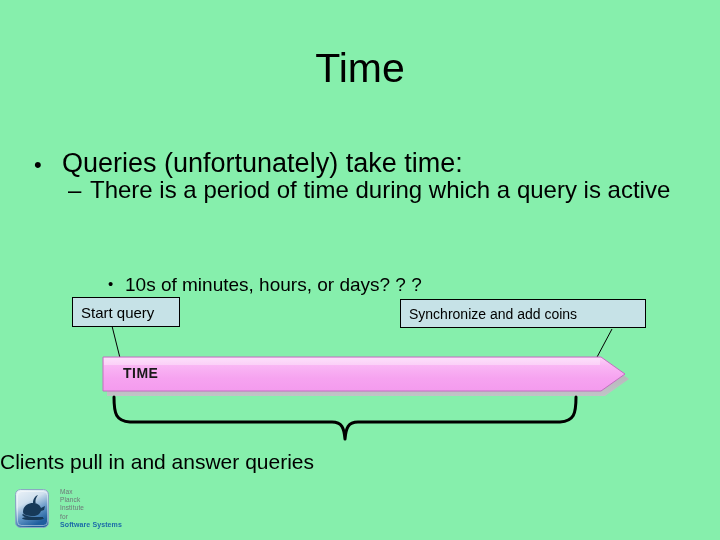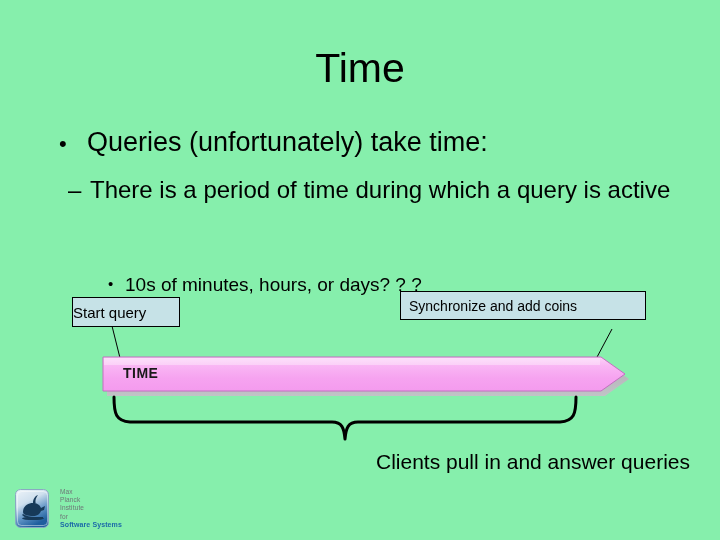--- a/index.html
+++ b/index.html
@@ -30,26 +30,25 @@
     line-height: 48px;
     color: #000000;
     font-weight: normal;
     letter-spacing: 0px;
   }
 
   
   .bullet-l1 {
     position: absolute;
     left: 34px;
-    top: 122px;
+    top: 146px;
     width: 660px;
     font-size: 27px;
-    line-height: 40px;
-    color: #000000;
-    margin-left: 25px;
+    line-height: 34px;
+    color: #000000;
   }
   .bullet-l1 .bullet-glyph {
     display: inline-block;
     width: 28px;
     font-size: 22px;
     vertical-align: baseline;
   }
   .bullet-l2 {
     position: absolute;
     left: 68px;
@@ -92,25 +91,26 @@
     color: #000000;
     display: flex;
     align-items: center;
     box-sizing: border-box;
   }
   #callout-start-query {
     left: 72px;
     top: 297px;
     width: 108px;
     height: 30px;
+    padding-left: 8px;
     font-size: 15px;
   }
   #callout-sync-coins {
     left: 400px;
-    top: 291px;
+    top: 299px;
     width: 246px;
     height: 29px;
     padding-left: 8px;
     font-size: 14px;
   }
 
   
   .leader {
     position: absolute;
     overflow: visible;
@@ -143,21 +143,21 @@
     width: 486px;
     height: 56px;
   }
 
   
   #clients-caption {
     position: absolute;
     left: 0;
     top: 449px;
     width: 690px;
-    text-align: right;
+    text-align: left;
     font-size: 21px;
     line-height: 26px;
     color: #000000;
   }
 
   
   #footer-logo {
     position: absolute;
     left: 14px;
     top: 487px;

